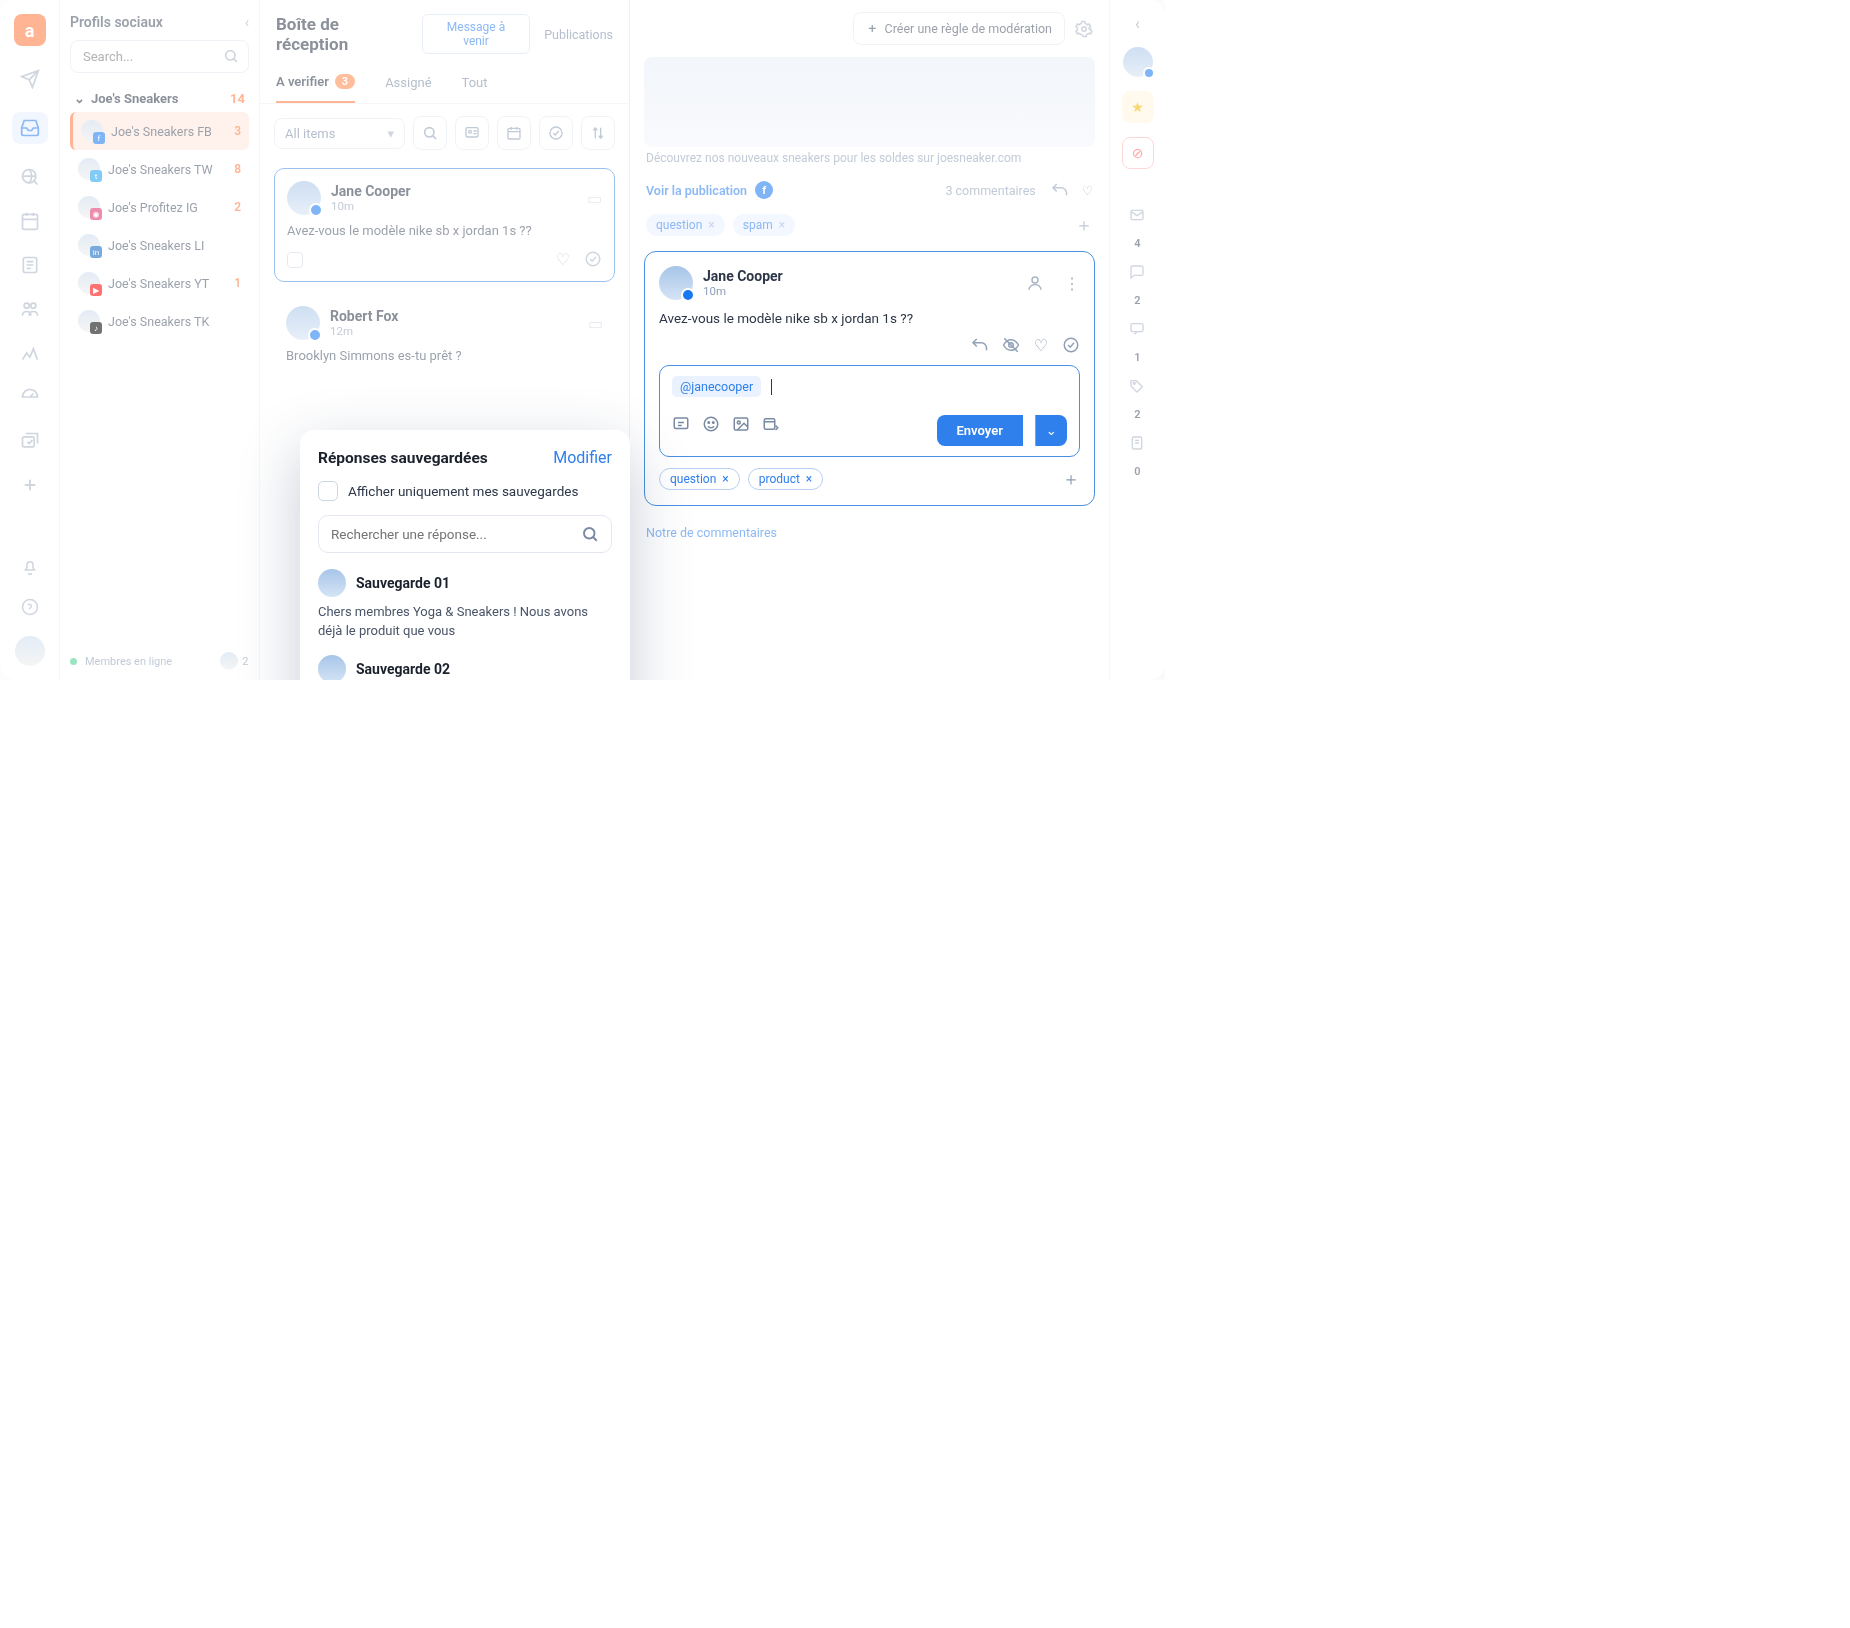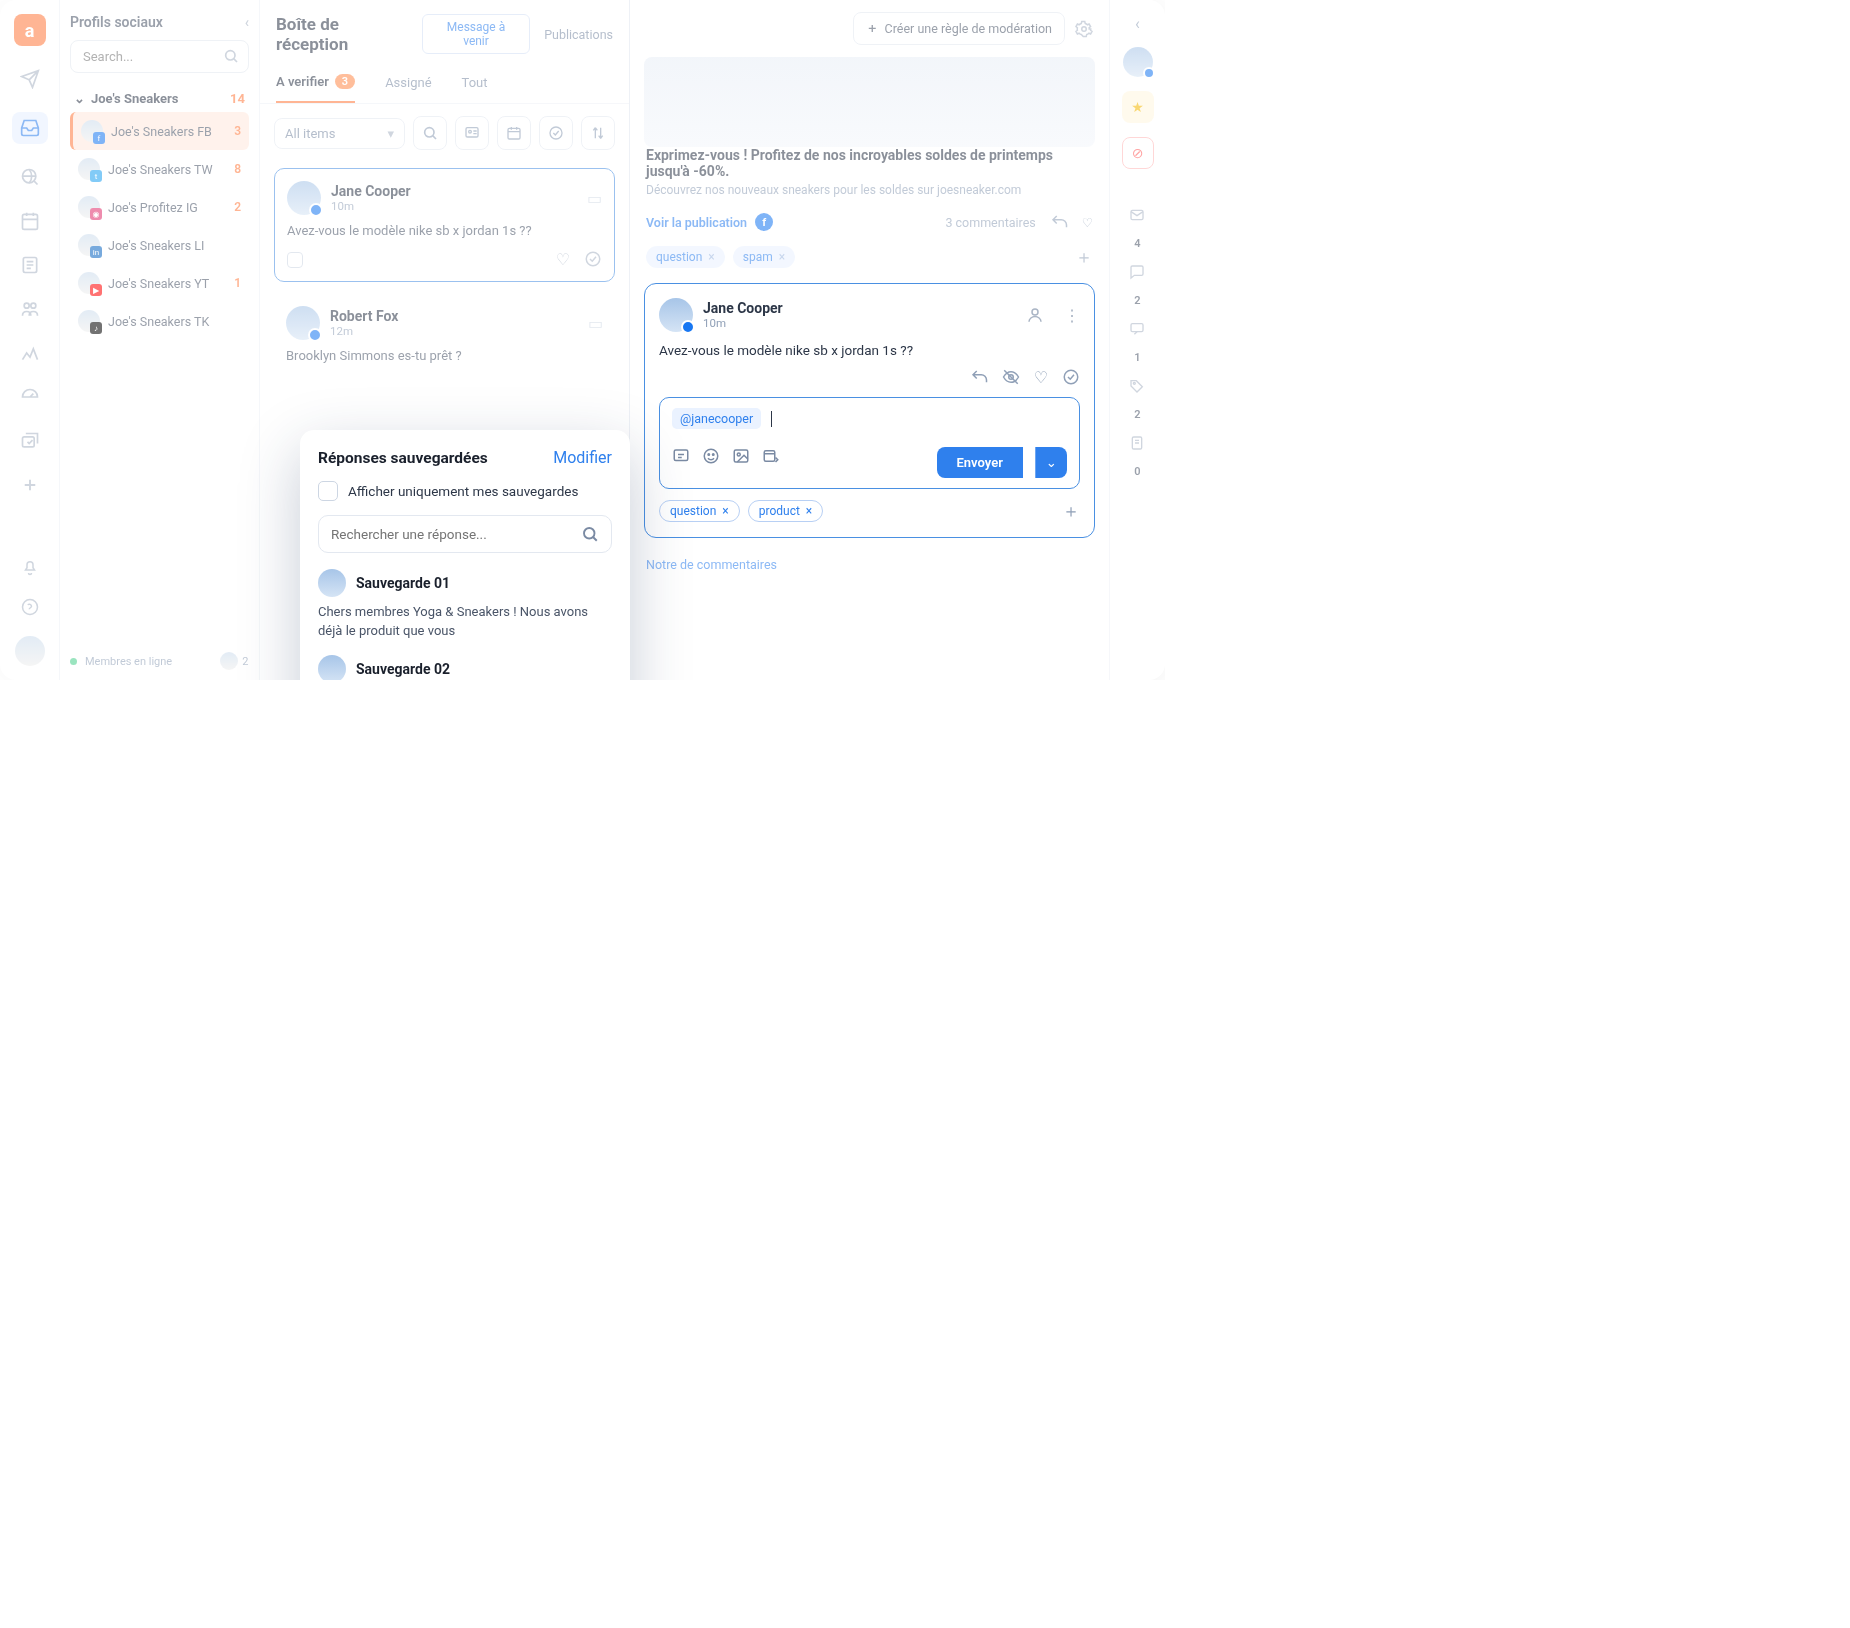--- a/index.html
+++ b/index.html
@@ -374,21 +374,20 @@
         <span>Créer une règle de modération</span>
       </button>
       <span style="color:#aab5c5;">
           <svg width="18" height="18" viewBox="0 0 24 24" fill="none" stroke="currentColor" stroke-width="2">
             <circle cx="12" cy="12" r="3"></circle>
             <path d="M19 12a7 7 0 00-.2-1.7l2-1.5-2-3.4-2.3 1a7 7 0 00-2.9-1.7L13 2h-4l-.6 2.7a7 7 0 00-2.9 1.7l-2.3-1-2 3.4 2 1.5A7 7 0 003 12c0 .6.1 1.1.2 1.7l-2 1.5 2 3.4 2.3-1a7 7 0 002.9 1.7L11 22h4l.6-2.7a7 7 0 002.9-1.7l2.3 1 2-3.4-2-1.5c.1-.6.2-1.1.2-1.7z"></path>
           </svg>
         </span>
     </div>
     <div class="hero faded"></div>
-    <div class="post-title faded">Exprimez-vous ! Profitez de nos incroyables soldes de printemps jusqu'à -60%.</div>
     <div class="post-sub faded">Découvrez nos nouveaux sneakers pour les soldes sur joesneaker.com</div>
     <div class="post-bar faded">
       <div class="see-post">
         <span>Voir la publication</span>
         <span style="width:18px;height:18px;background:#1877f2;border-radius:50%;display:inline-flex;align-items:center;justify-content:center;color:#fff;font-size:11px;font-weight:700;">f</span>
       </div>
       <div style="display:flex;gap:14px;align-items:center;color:#90a0b7;">
         <span>3 commentaires</span>
         <span>
             <svg width="18" height="18" viewBox="0 0 24 24" fill="none" stroke="currentColor" stroke-width="2">

